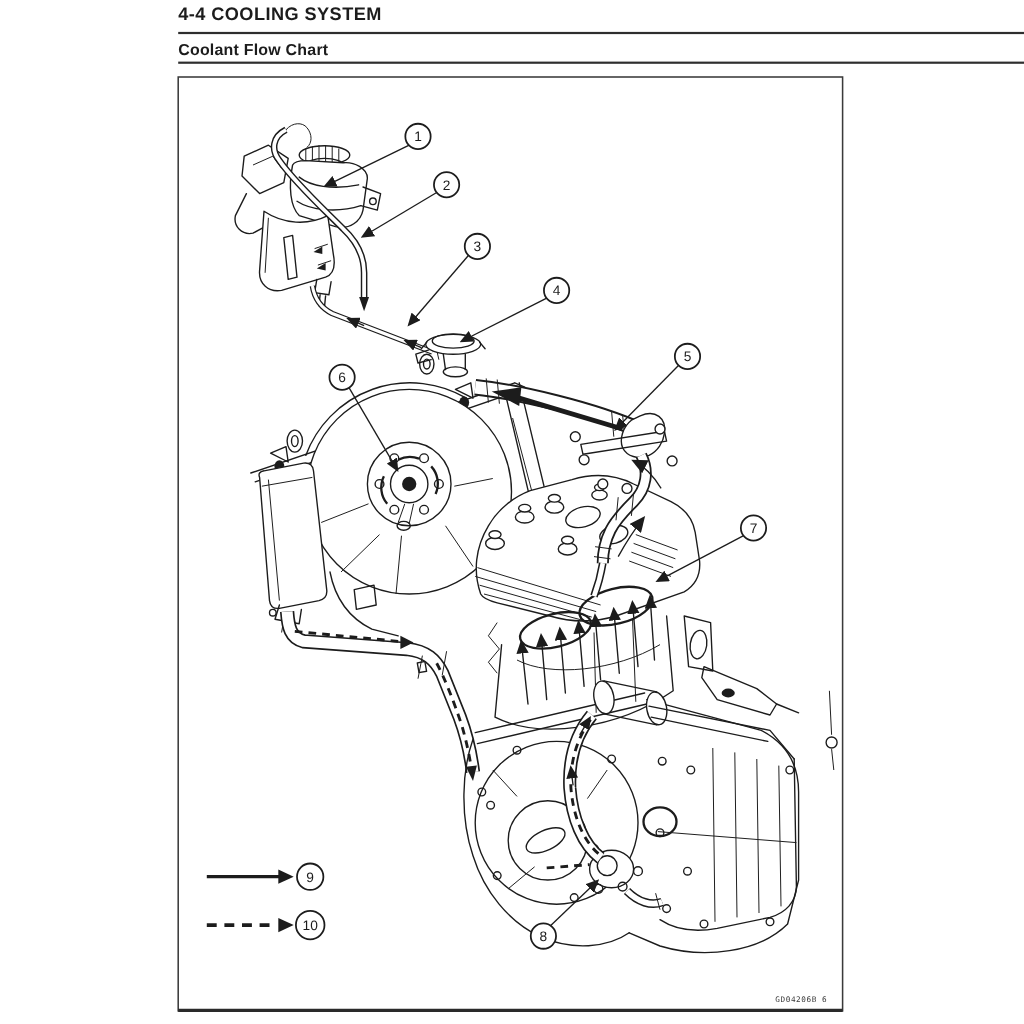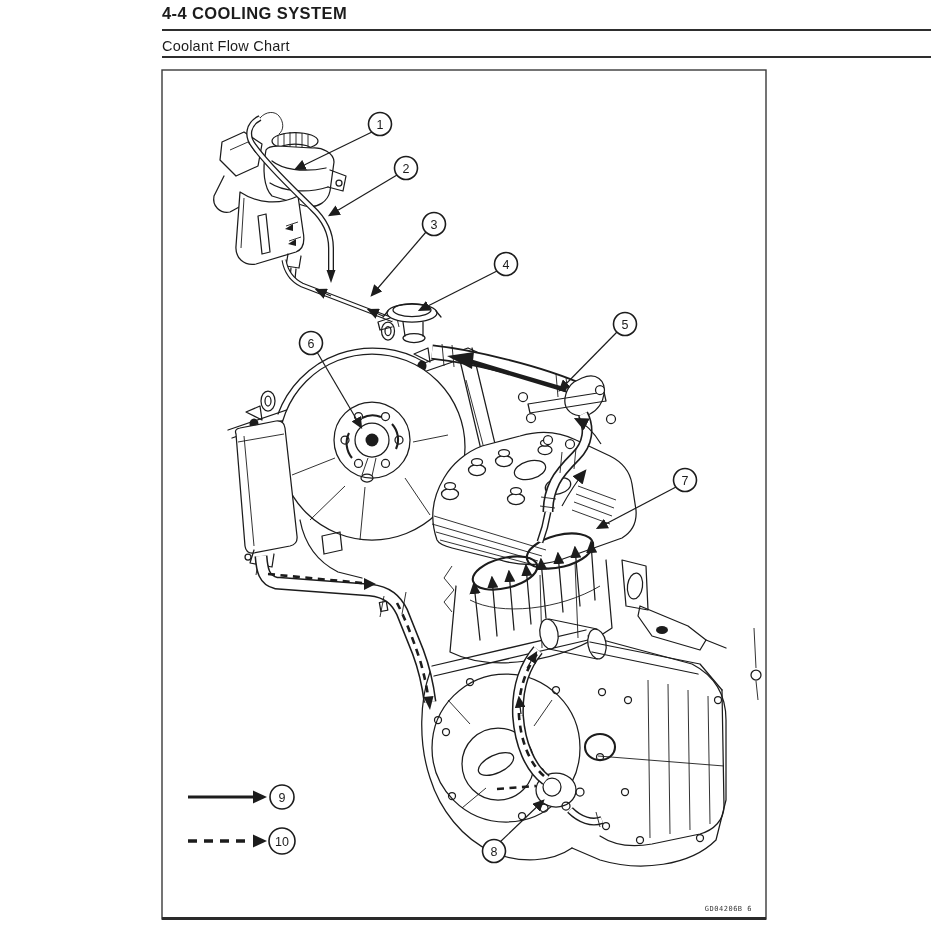--- a/index.html
+++ b/index.html
@@ -1,20 +1,20 @@
 <!DOCTYPE html>
 <html><head>
 <meta charset="utf-8">
 <style>
   html,body{margin:0;padding:0;background:#ffffff;}
   body{width:931px;height:931px;position:relative;overflow:hidden;
        font-family:"Liberation Sans",sans-serif;color:#1c1c1c;}
   .hdr1{position:absolute;left:162px;top:4px;font-size:16.5px;font-weight:bold;
         letter-spacing:.4px;white-space:nowrap;}
-  .hdr2{position:absolute;left:162px;top:38px;font-size:14.5px;font-weight:normal;
+  .hdr2{position:absolute;left:162px;top:38px;font-size:14.5px;font-weight:bold;
         letter-spacing:.2px;white-space:nowrap;}
   .rule{position:absolute;left:162px;right:0;height:2.2px;background:#2e2e2e;}
   .rule-a{top:29px;} .rule-b{top:56px;}
   svg{position:absolute;left:0;top:0;}
   .ln{fill:none;stroke:#1c1c1c;stroke-width:1.25;stroke-linejoin:round;stroke-linecap:round;}
   .ln2{fill:none;stroke:#1c1c1c;stroke-width:2.1;stroke-linejoin:round;}
   .lnth{fill:none;stroke:#1c1c1c;stroke-width:.9;}
   .wfill{fill:#ffffff;stroke:#1c1c1c;stroke-width:1.25;stroke-linejoin:round;}
   .bfill{fill:#1c1c1c;stroke:none;}
   .tubeo{fill:none;stroke:#1c1c1c;stroke-linecap:butt;}

